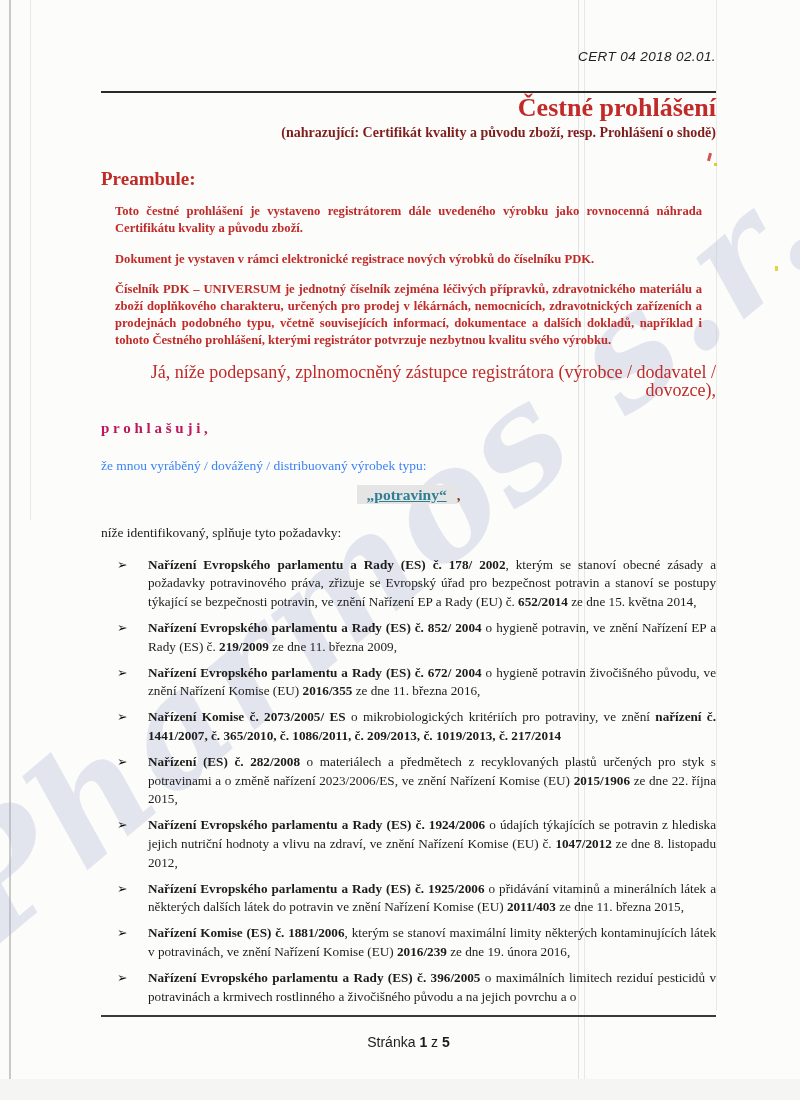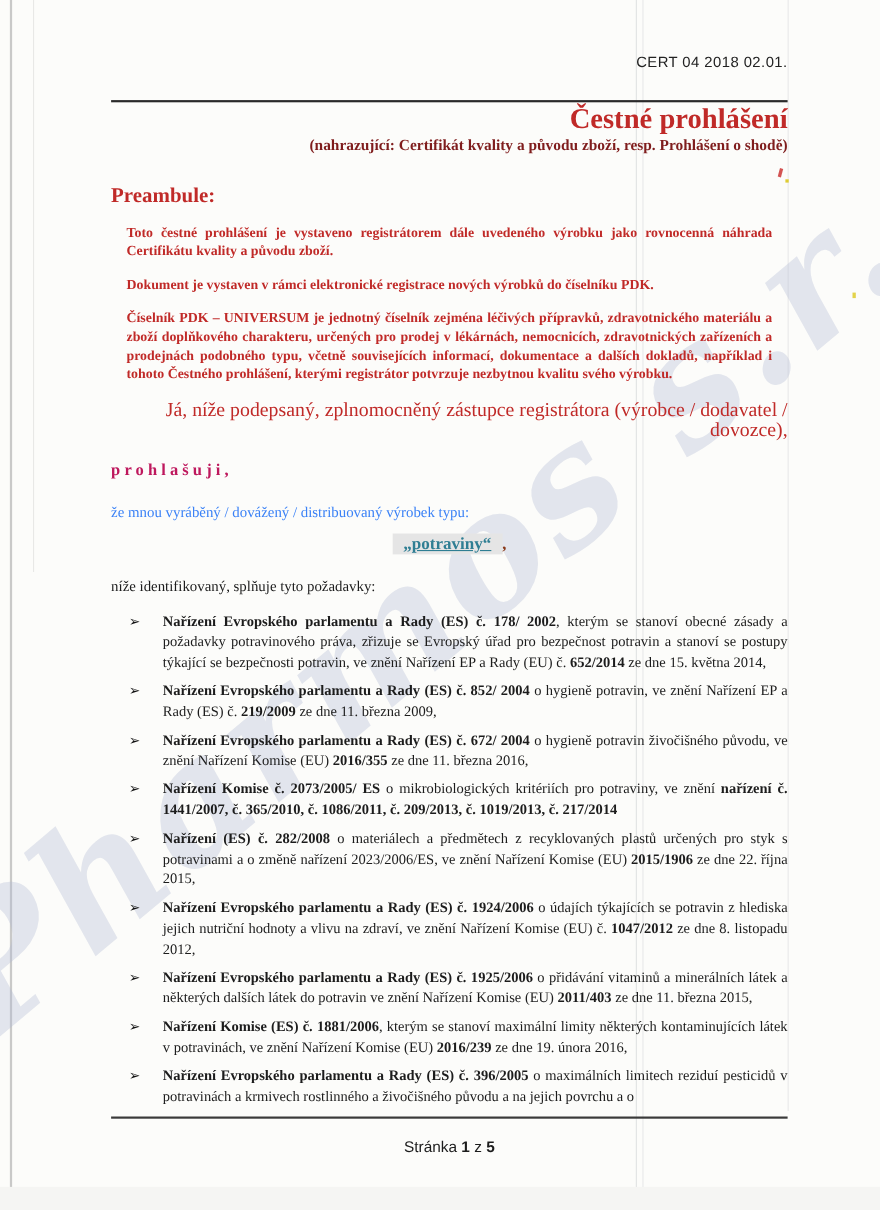--- a/index.html
+++ b/index.html
@@ -5,21 +5,21 @@
   html,body { margin:0; padding:0; background:#ffffff; }
   .page {
     position:relative; width:800px; height:1100px; margin:0 auto;
     background:#fcfcfa; overflow:hidden;
     font-family:"Liberation Serif", serif; color:#1c1c1c;
   }
   .content { position:relative; z-index:2; padding:0 84px 0 101px; }
 
   .cert {
     padding-top:49px; text-align:right;
-    font-family:"Liberation Sans", sans-serif; 
+    font-family:"Liberation Sans", sans-serif; font-style:italic;
     font-size:13.5px; line-height:16px; letter-spacing:0.4px; color:#222;
   }
   .rule { height:2px; background:#2a2a2a; margin-top:26px; }
 
   .title {
     margin:1px 0 0; text-align:right; color:#c02a28;
     font-size:26px; line-height:28px; font-weight:bold;
   }
   .subtitle {
     margin-top:2px; text-align:right; color:#7f1d1d;

